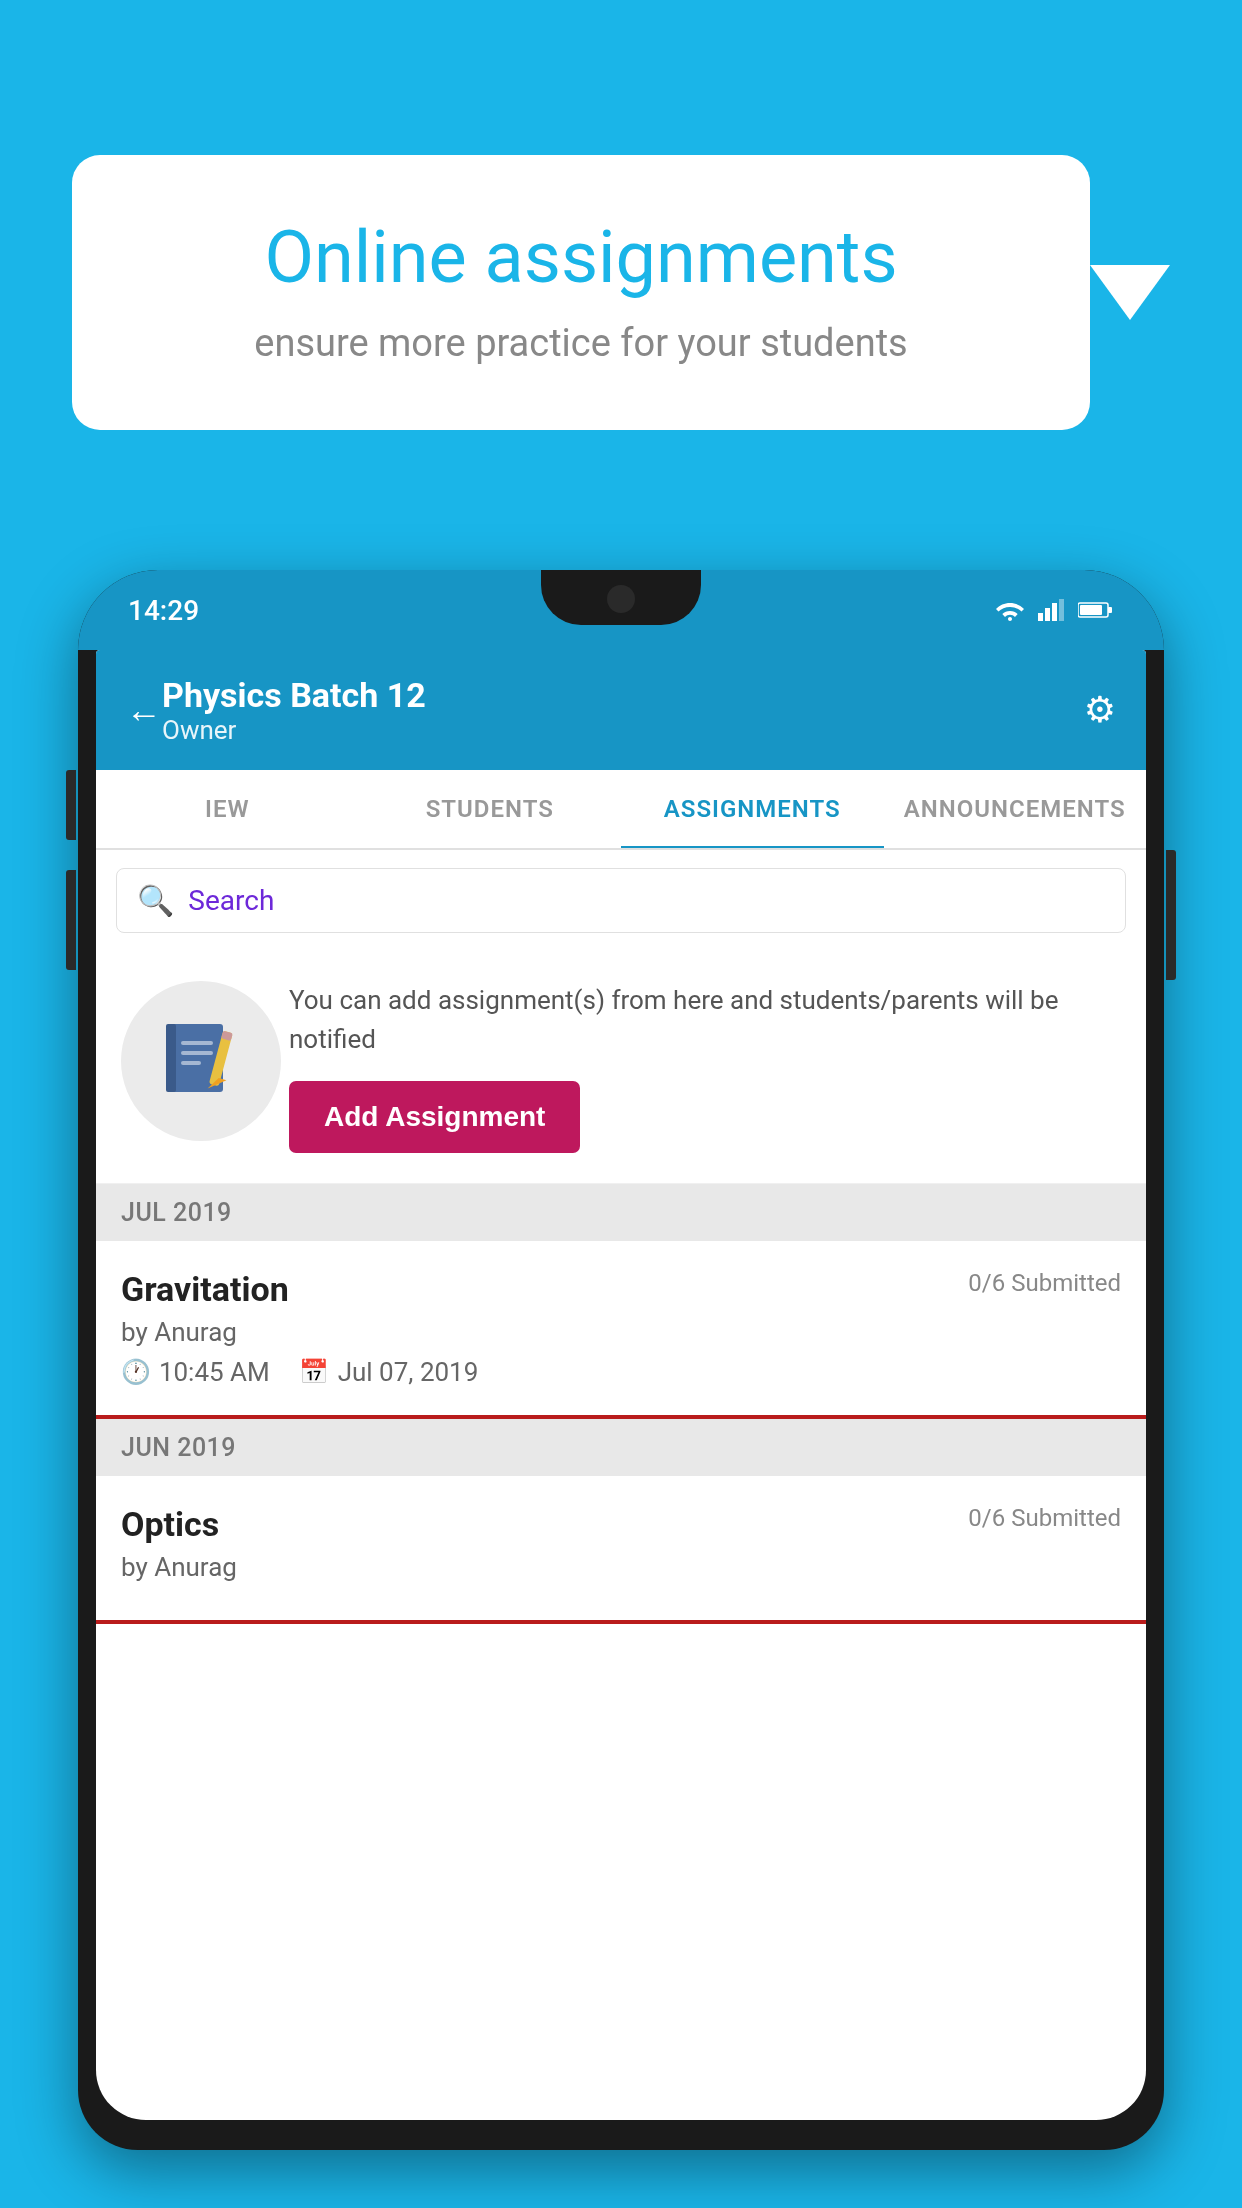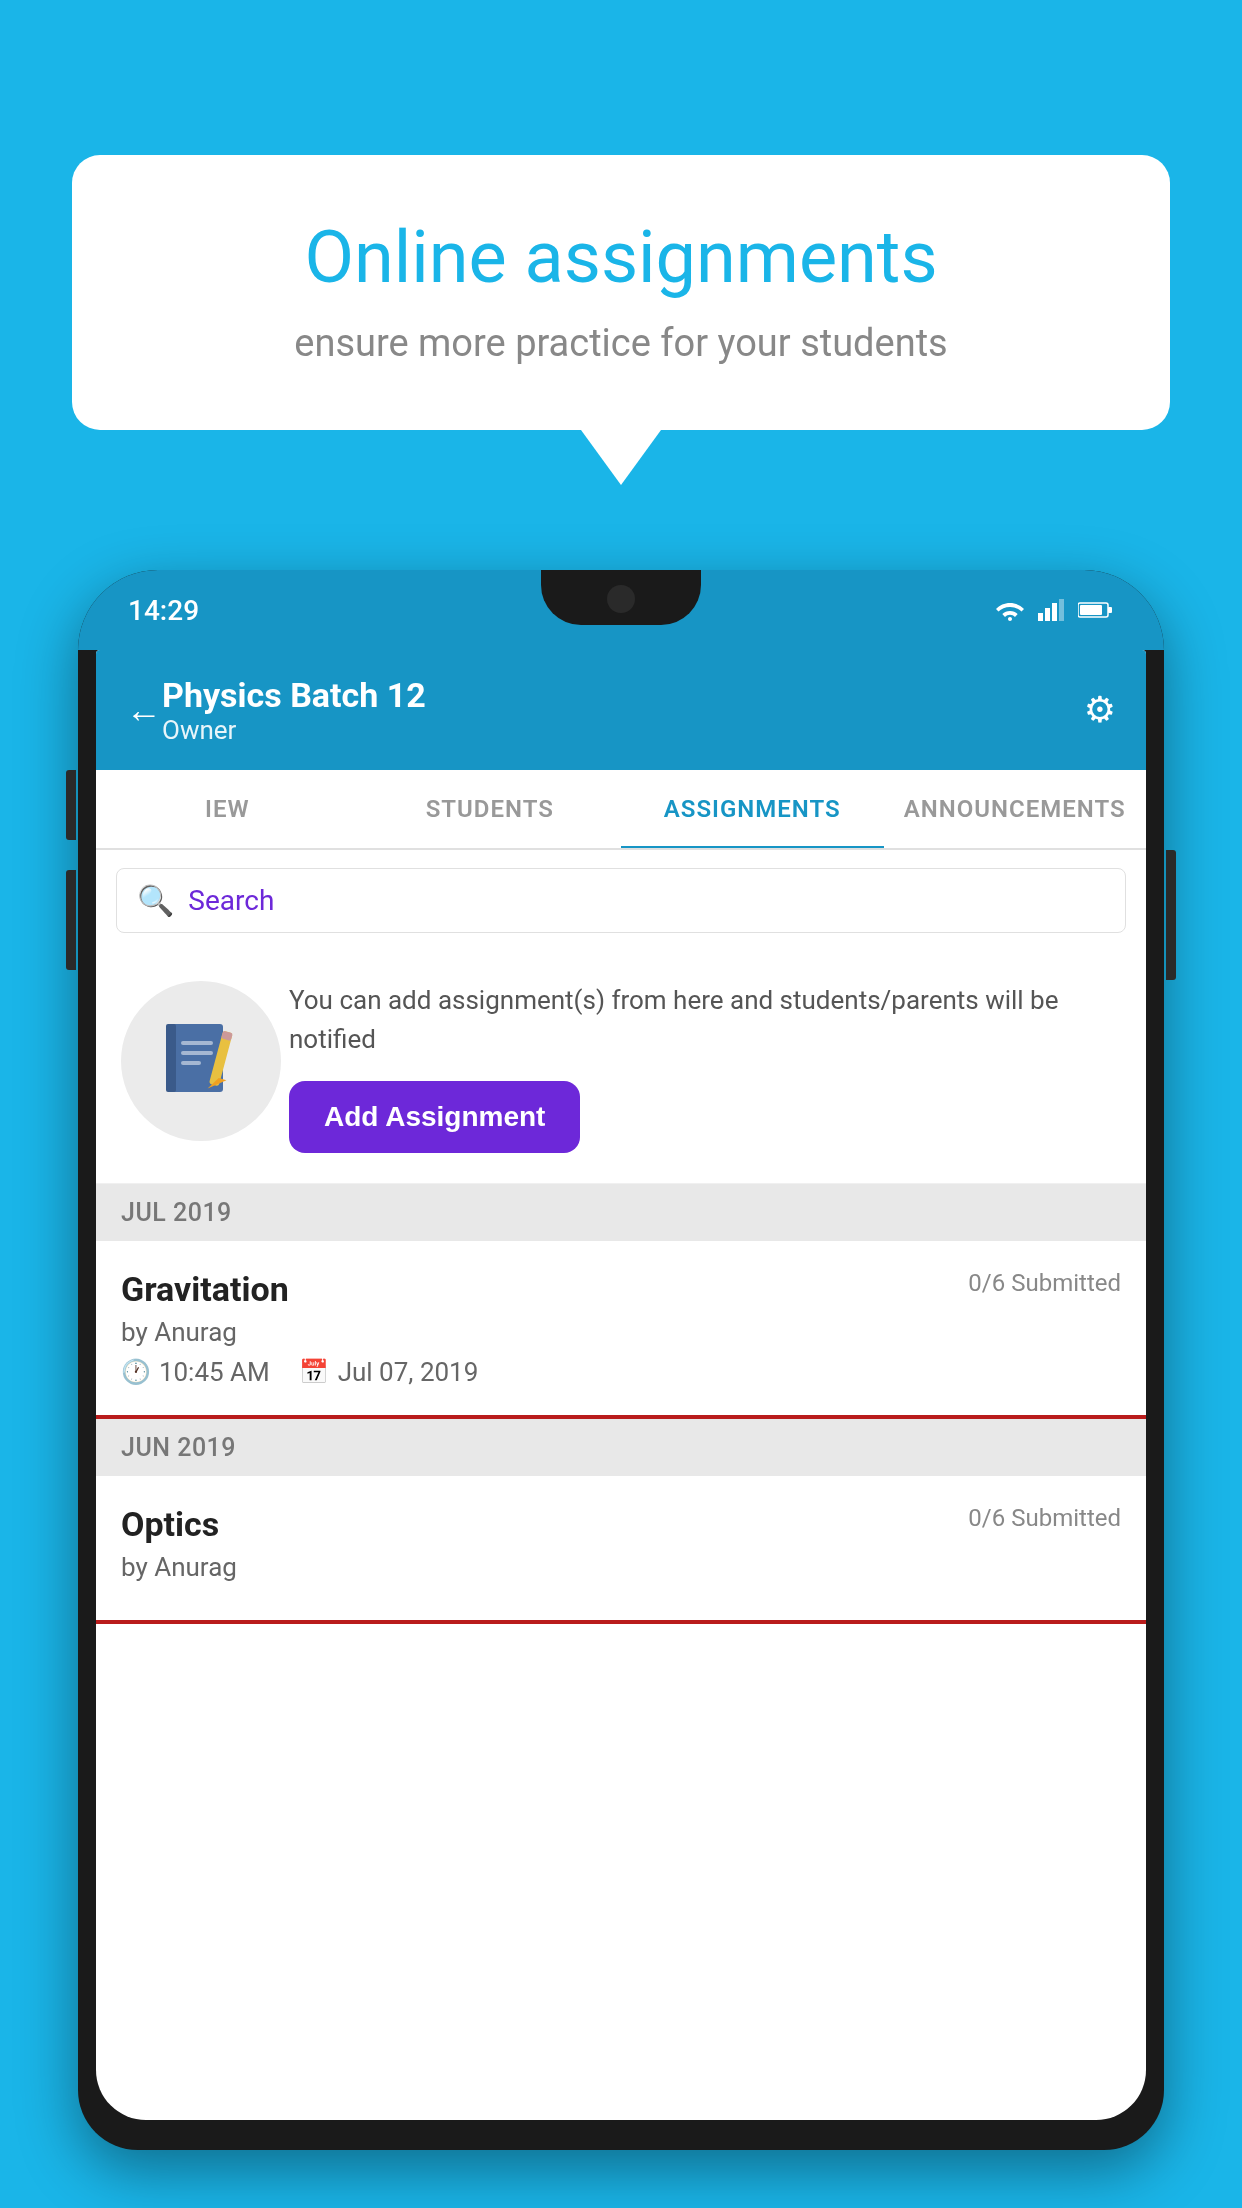--- a/index.html
+++ b/index.html
@@ -13,21 +13,21 @@
       overflow: hidden;
     }
 
     
     .speech-bubble-container {
       position: absolute;
       top: 155px;
       left: 72px;
       right: 72px;
       display: flex;
-      flex-direction: column;
+      flex-direction: row;
       align-items: center;
     }
 
     .speech-bubble {
       background: white;
       border-radius: 28px;
       padding: 60px 70px 65px;
       text-align: center;
       position: relative;
       width: 100%;
@@ -266,24 +266,24 @@
     }
 
     .promo-text {
       font-size: 26px;
       color: #555;
       line-height: 1.5;
       margin-bottom: 22px;
     }
 
     .add-assignment-btn {
-      background: #6d28d9;
+      background: #be185d;
       color: white;
       border: none;
-      border-radius: 16px;
+      border-radius: 7px;
       padding: 20px 35px;
       font-size: 28px;
       font-weight: 600;
       cursor: pointer;
     }
 
     
     .section-header {
       background: #e8e8e8;
       padding: 14px 25px;

